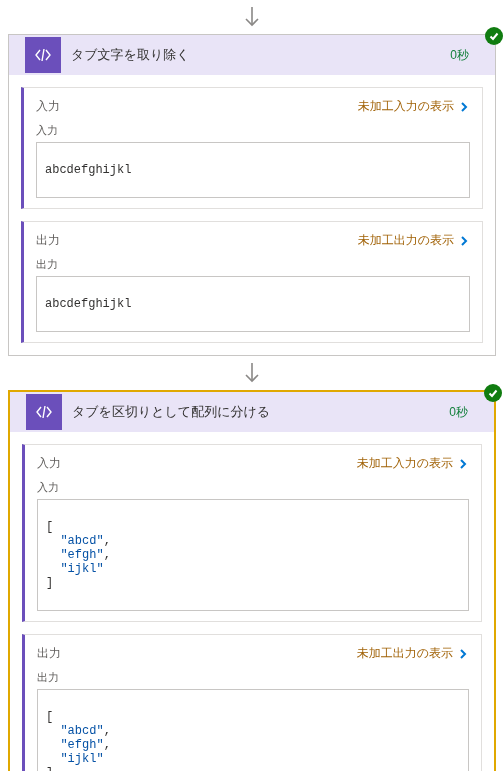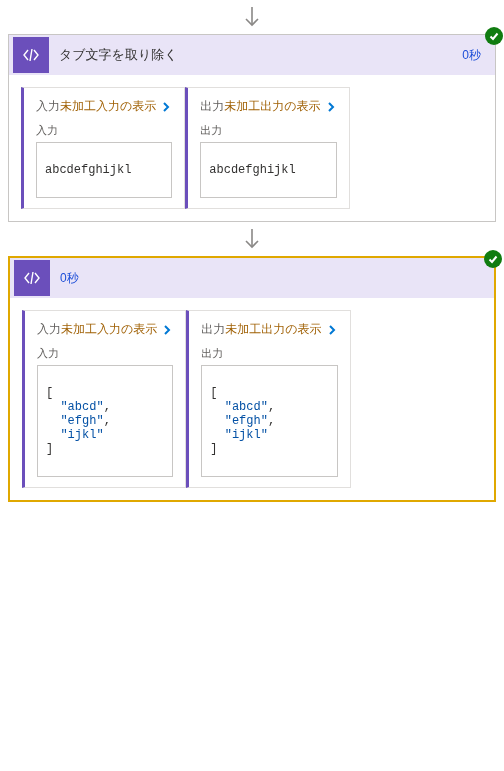--- a/index.html
+++ b/index.html
@@ -23,60 +23,61 @@
     border: 1px solid #c8c6c4;
     background: #fff;
   }
   .step.selected {
     border: 2px solid #e0a800;
   }
   .step-header {
     display: flex;
     align-items: center;
     background: #e9e4f7;
-    padding: 4px;
+    padding: 16px;
     height: 40px;
   }
   .step-icon {
     width: 36px;
     height: 36px;
     background: #6b4fbb;
     display: flex;
     align-items: center;
     justify-content: center;
     color: #fff;
     flex-shrink: 0;
   }
   .step-title {
     padding-left: 10px;
     flex: 1;
     font-size: 13px;
   }
   .step-time {
     padding: 0 10px;
     font-size: 12px;
-    color: #1d4ed8;
+    color: #15803d;
   }
   .status-badge {
     position: absolute;
     top: -8px;
     right: -8px;
     width: 18px;
     height: 18px;
     background: #107c10;
     border-radius: 50%;
     display: flex;
     align-items: center;
     justify-content: center;
     color: #fff;
   }
   .step-body {
     padding: 12px;
     display: flex;
-    flex-direction: row;
+    flex-direction: column;
+    gap: 12px;
   }
   .io-card {
     border: 1px solid #e1dfdd;
     border-left: 3px solid #6b4fbb;
     padding: 10px 12px;
   }
   .io-head {
     display: flex;
     align-items: center;
     justify-content: space-between;
@@ -186,20 +187,21 @@
         </svg>
       </div>
       <div class="step-header">
         <div class="step-icon">
           <svg width="20" height="20" viewBox="0 0 20 20" fill="none" stroke="#fff" stroke-width="1.4">
             <path d="M7 5 L3 10 L7 15"></path>
             <path d="M13 5 L17 10 L13 15"></path>
             <line x1="11" y1="4" x2="9" y2="16"></line>
           </svg>
         </div>
+        <div class="step-title">タブを区切りとして配列に分ける</div>
         <div class="step-time">0秒</div>
       </div>
       <div class="step-body">
         <div class="io-card">
           <div class="io-head">
             <span class="io-head-title">入力</span>
             <a class="raw-link">
               <span>未加工入力の表示</span>
               <span class="chev">
                 <svg width="12" height="12" viewBox="0 0 12 12" fill="none" stroke="#0078d4" stroke-width="2">

